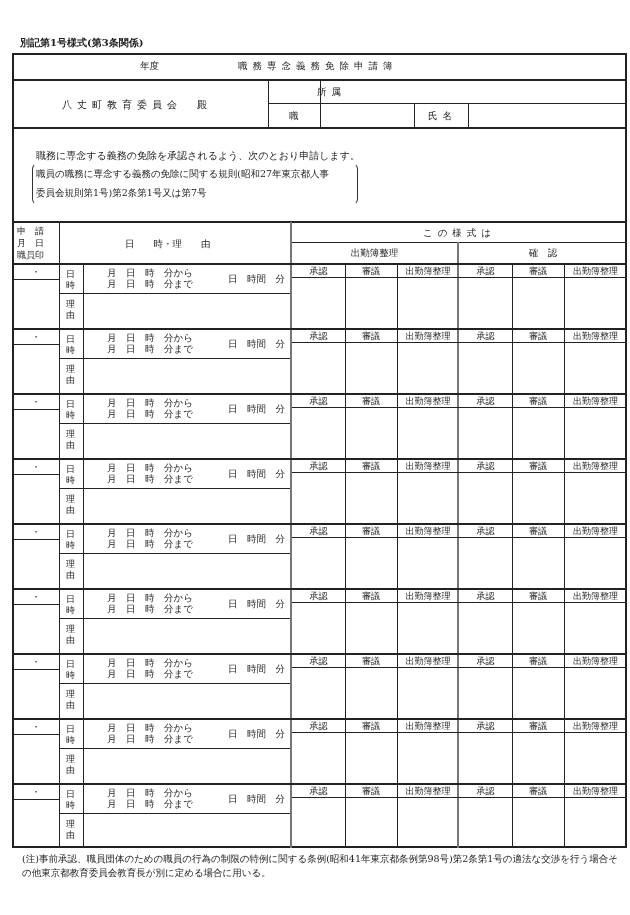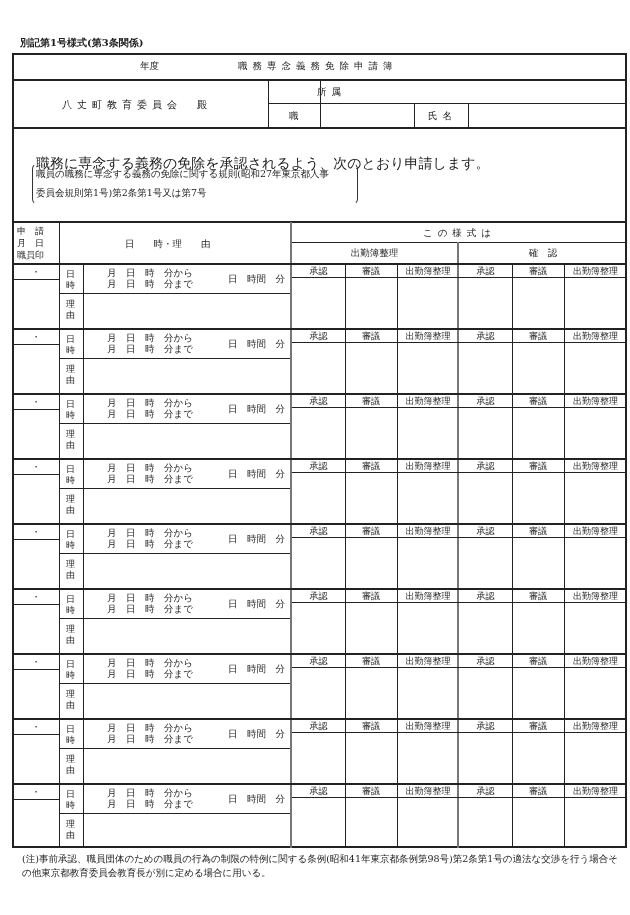--- a/index.html
+++ b/index.html
@@ -34,21 +34,21 @@
   <div class="t spaced" style="left:273px;top:86px;margin-left:44px;">所属</div>
   <div class="t" style="left:330px;top:86px;width:290px;"></div>
   <div class="t" style="left:289px;top:110px;">職</div>
   <div class="t" style="left:330px;top:110px;width:80px;"></div>
   <div class="vline" style="left:414px;top:103px;height:25px;"></div>
   <div class="vline" style="left:468px;top:103px;height:25px;"></div>
   <div class="t spaced" style="left:428px;top:110px;">氏名</div>
   <div class="t" style="left:478px;top:110px;width:140px;"></div>
   <div class="hline" style="left:12px;top:127px;width:615px;height:2px;"></div>
 
-  <div class="t" style="left:36px;top:155px;font-size:14px;">職務に専念する義務の免除を承認されるよう、次のとおり申請します。</div>
+  <div class="t" style="left:36px;top:149px;font-size:10px;">職務に専念する義務の免除を承認されるよう、次のとおり申請します。</div>
   <div class="bracket" style="left:32px;top:163px;width:324px;height:40px;border-top-color:transparent;border-bottom-color:transparent;"></div>
   <div class="t" style="left:36px;top:168px;">職員の職務に専念する義務の免除に関する規則(昭和27年東京都人事</div>
   <div class="t" style="left:36px;top:187px;">委員会規則第1号)第2条第1号又は第7号</div>
   <div class="hline" style="left:12px;top:221px;width:615px;height:2px;"></div>
 
   <div class="t" style="left:17px;top:225px;line-height:12px;font-size:9px;">
     <div>申　請</div>
     <div>月　日</div>
     <div>職員印</div>
   </div>

